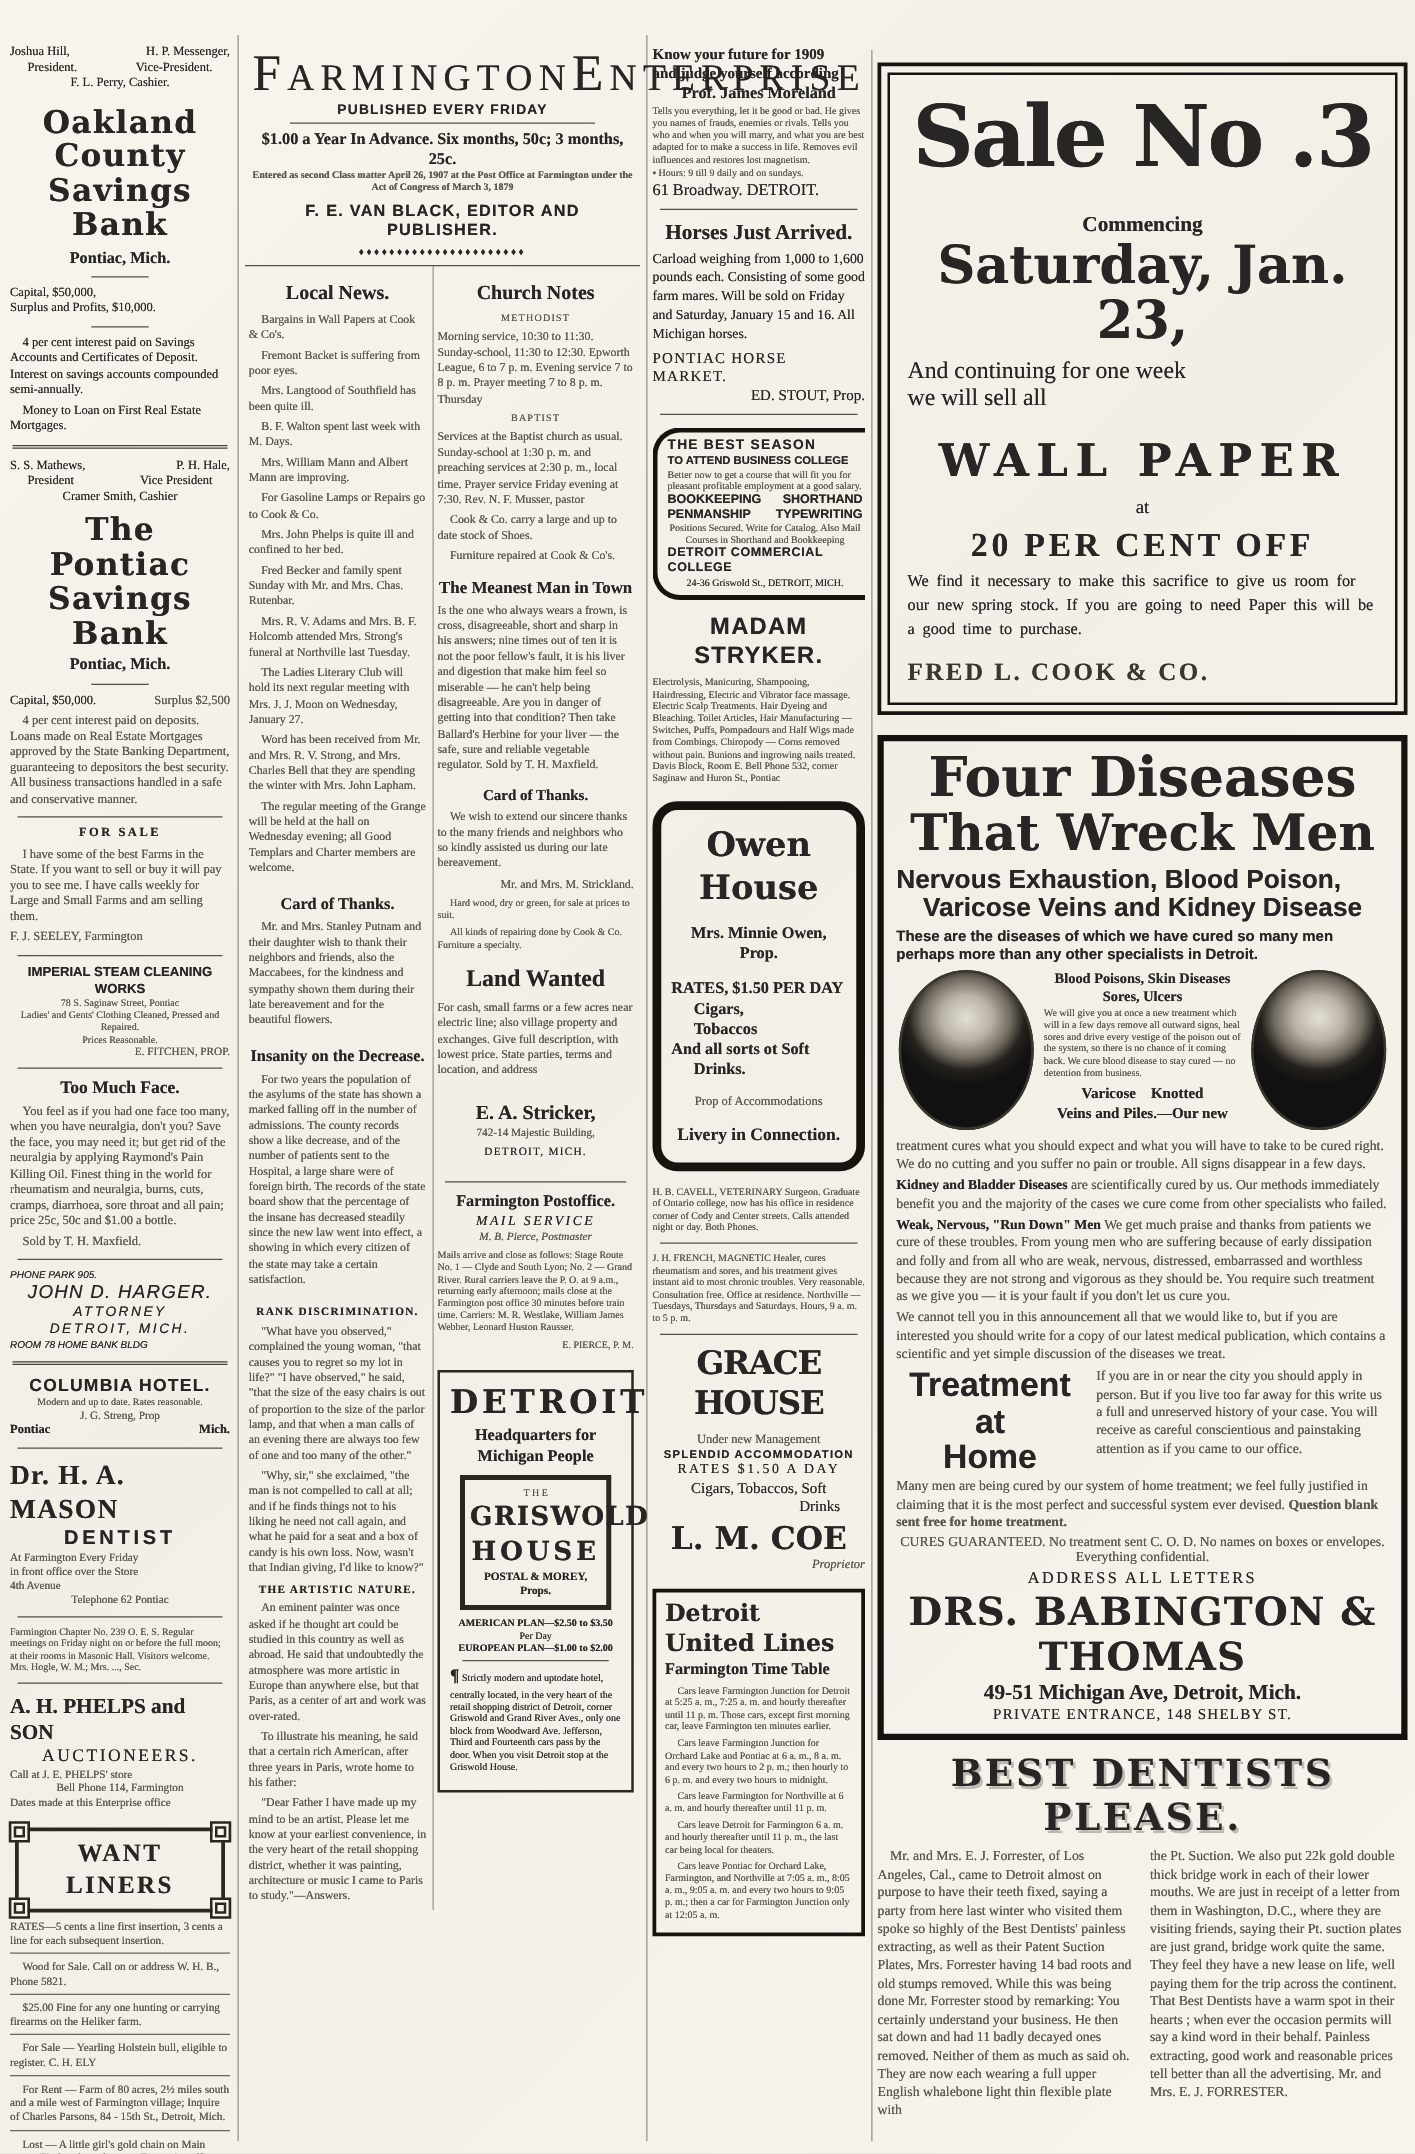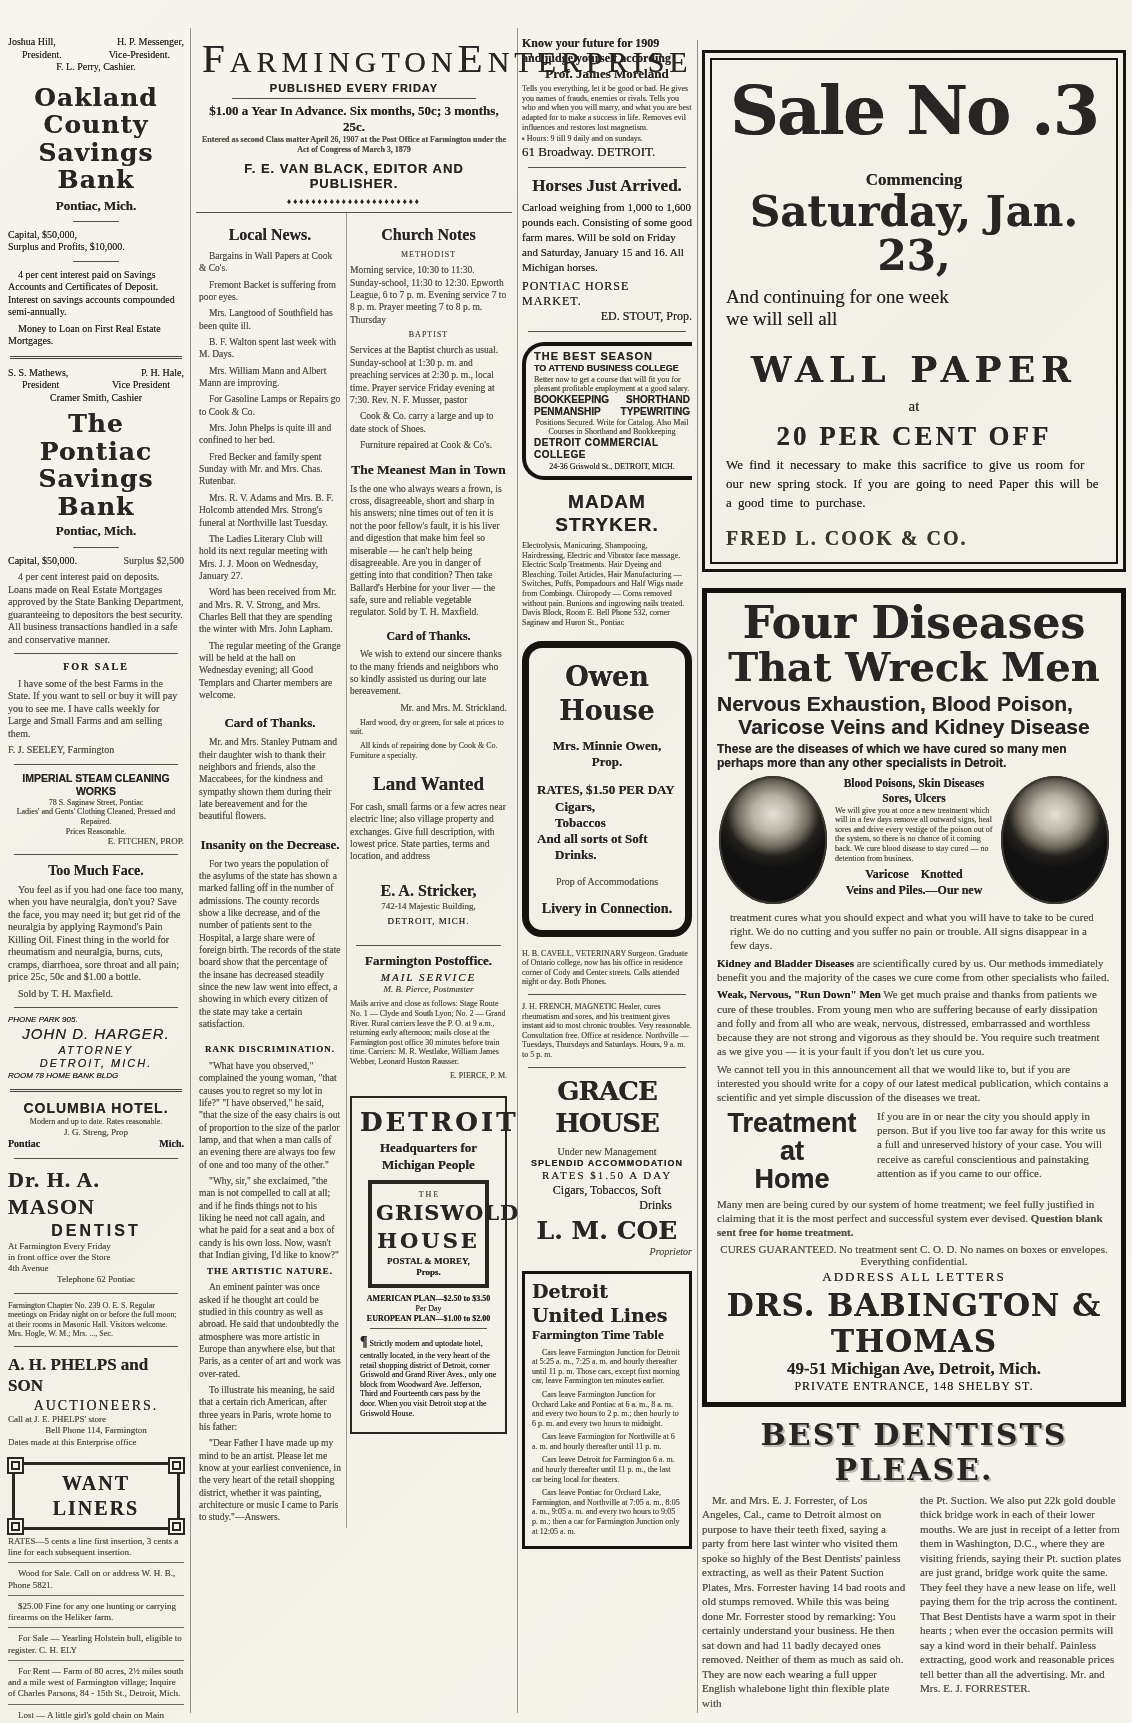--- a/index.html
+++ b/index.html
@@ -412,21 +412,21 @@
         <div class="oval"></div>
         <div class="bp-mid">
           <div class="cap" style="font-size:11.5px">Blood   Poisons,   Skin Diseases  Sores, Ulcers</div>
           <div class="tiny faded">We will give you at once a new treatment which will in a few days remove all outward signs, heal sores and drive every vestige of the poison out of the system, so there is no chance of it coming back.  We cure blood disease to stay cured — no detention from business.</div>
           <div class="cap" style="margin-top:4px"><span>Varicose</span> &nbsp;&nbsp; <span>Knotted</span></div>
           <div class="cap">Veins and Piles.—Our new</div>
         </div>
         <div class="oval"></div>
       </div>
       <div style="font-size:11px;line-height:1.3">
-        <p class="faded" style="margin:2px 13px">treatment cures what you should expect and what you will have to take to be cured right.  We do no cutting and you suffer no pain or trouble.  All signs disappear in a few days.</p>
+        <p class="faded" style="margin:2px 0">treatment cures what you should expect and what you will have to take to be cured right.  We do no cutting and you suffer no pain or trouble.  All signs disappear in a few days.</p>
         <p style="margin:3px 0"><b>Kidney and Bladder Diseases</b> <span class="faded">are scientifically cured by us.  Our methods immediately benefit you and the majority of the cases we cure come from other specialists who failed.</span></p>
         <p style="margin:3px 0"><b>Weak,  Nervous,  "Run Down"  Men</b> <span class="faded">We get much praise and thanks from patients we cure of these troubles.  From young men who are suffering because of early dissipation and folly and from all who are weak, nervous, distressed, embarrassed and worthless because they are not strong and vigorous as they should be.  You require such treatment as we give you — it is your fault if you don't let us cure you.</span></p>
         <p class="faded" style="margin:3px 0">We cannot tell you in this announcement all that we would like to, but if you are interested you should write for a copy of our latest medical publication, which contains a scientific and yet simple discussion of the diseases we treat.</p>
       </div>
       <div class="th-row">
         <div class="th-left">
           <div>Treatment at</div>
           <div>Home</div>
         </div>
         <p class="faded" style="font-size:11px;line-height:1.3;margin:0">If you are in or near the city you should apply in person.  But if you live too far away for this write us a full and unreserved history of your case.  You will receive as careful conscientious and painstaking attention as if you came to our office.</p>

